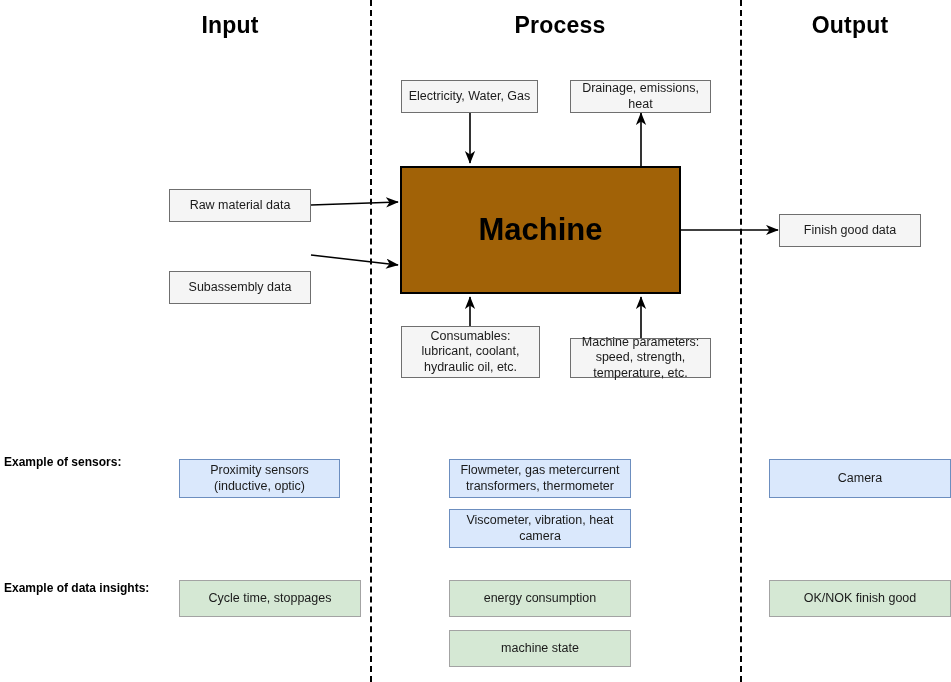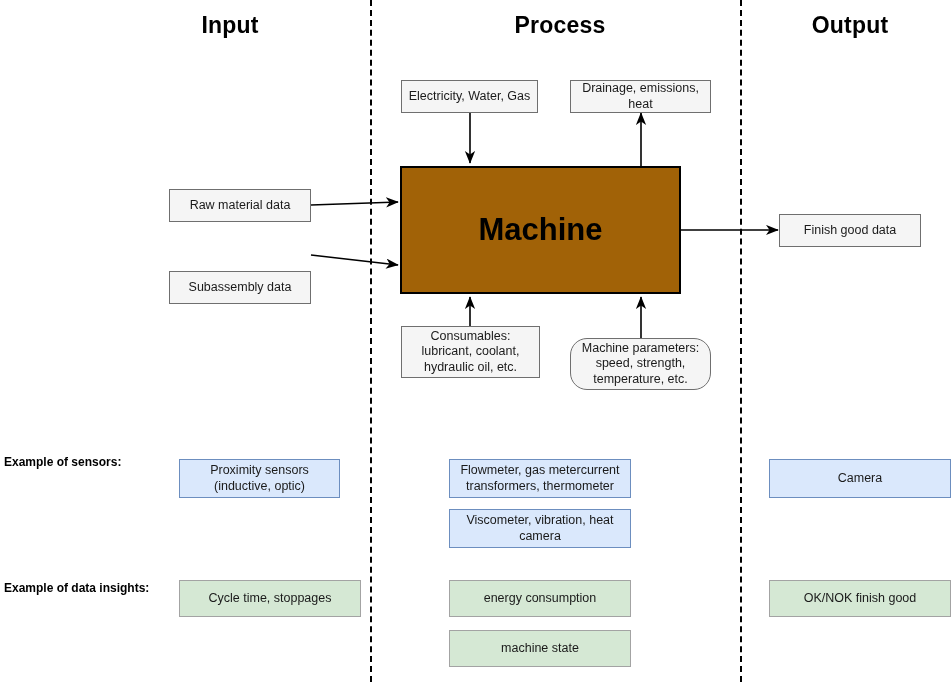--- a/index.html
+++ b/index.html
@@ -131,21 +131,21 @@
   <div class="row-label" style="left:4px; top:580px; width:150px;">Example of data insights:</div>
 
   <div class="node gray" style="left:401px; top:80px; width:137px; height:33px;">Electricity, Water, Gas</div>
 
   <div class="node gray" style="left:570px; top:80px; width:141px; height:33px;">Drainage, emissions, heat</div>
 
   <div class="node machine" style="left:400px; top:166px; width:281px; height:128px;">Machine</div>
 
   <div class="node gray" style="left:401px; top:326px; width:139px; height:52px;">Consumables: lubricant, coolant, hydraulic oil, etc.</div>
 
-  <div class="node gray" style="left:570px; top:338px; width:141px; height:52px;border-radius:17px;">Machine parameters: speed, strength, temperature, etc.</div>
+  <div class="node gray" style="left:570px; top:338px; width:141px; height:40px;">Machine parameters: speed, strength, temperature, etc.</div>
 
   <div class="node gray" style="left:169px; top:189px; width:142px; height:33px;">Raw material data</div>
 
   <div class="node gray" style="left:169px; top:239px; width:142px; height:33px;margin-top:32px;">Subassembly data</div>
 
   <div class="node gray" style="left:779px; top:214px; width:142px; height:33px;">Finish good data</div>
 
   <div class="node blue" style="left:179px; top:459px; width:161px; height:39px;">Proximity sensors (inductive, optic)</div>
 
   <div class="node blue" style="left:449px; top:459px; width:182px; height:39px;">Flowmeter, gas metercurrent transformers, thermometer</div>

